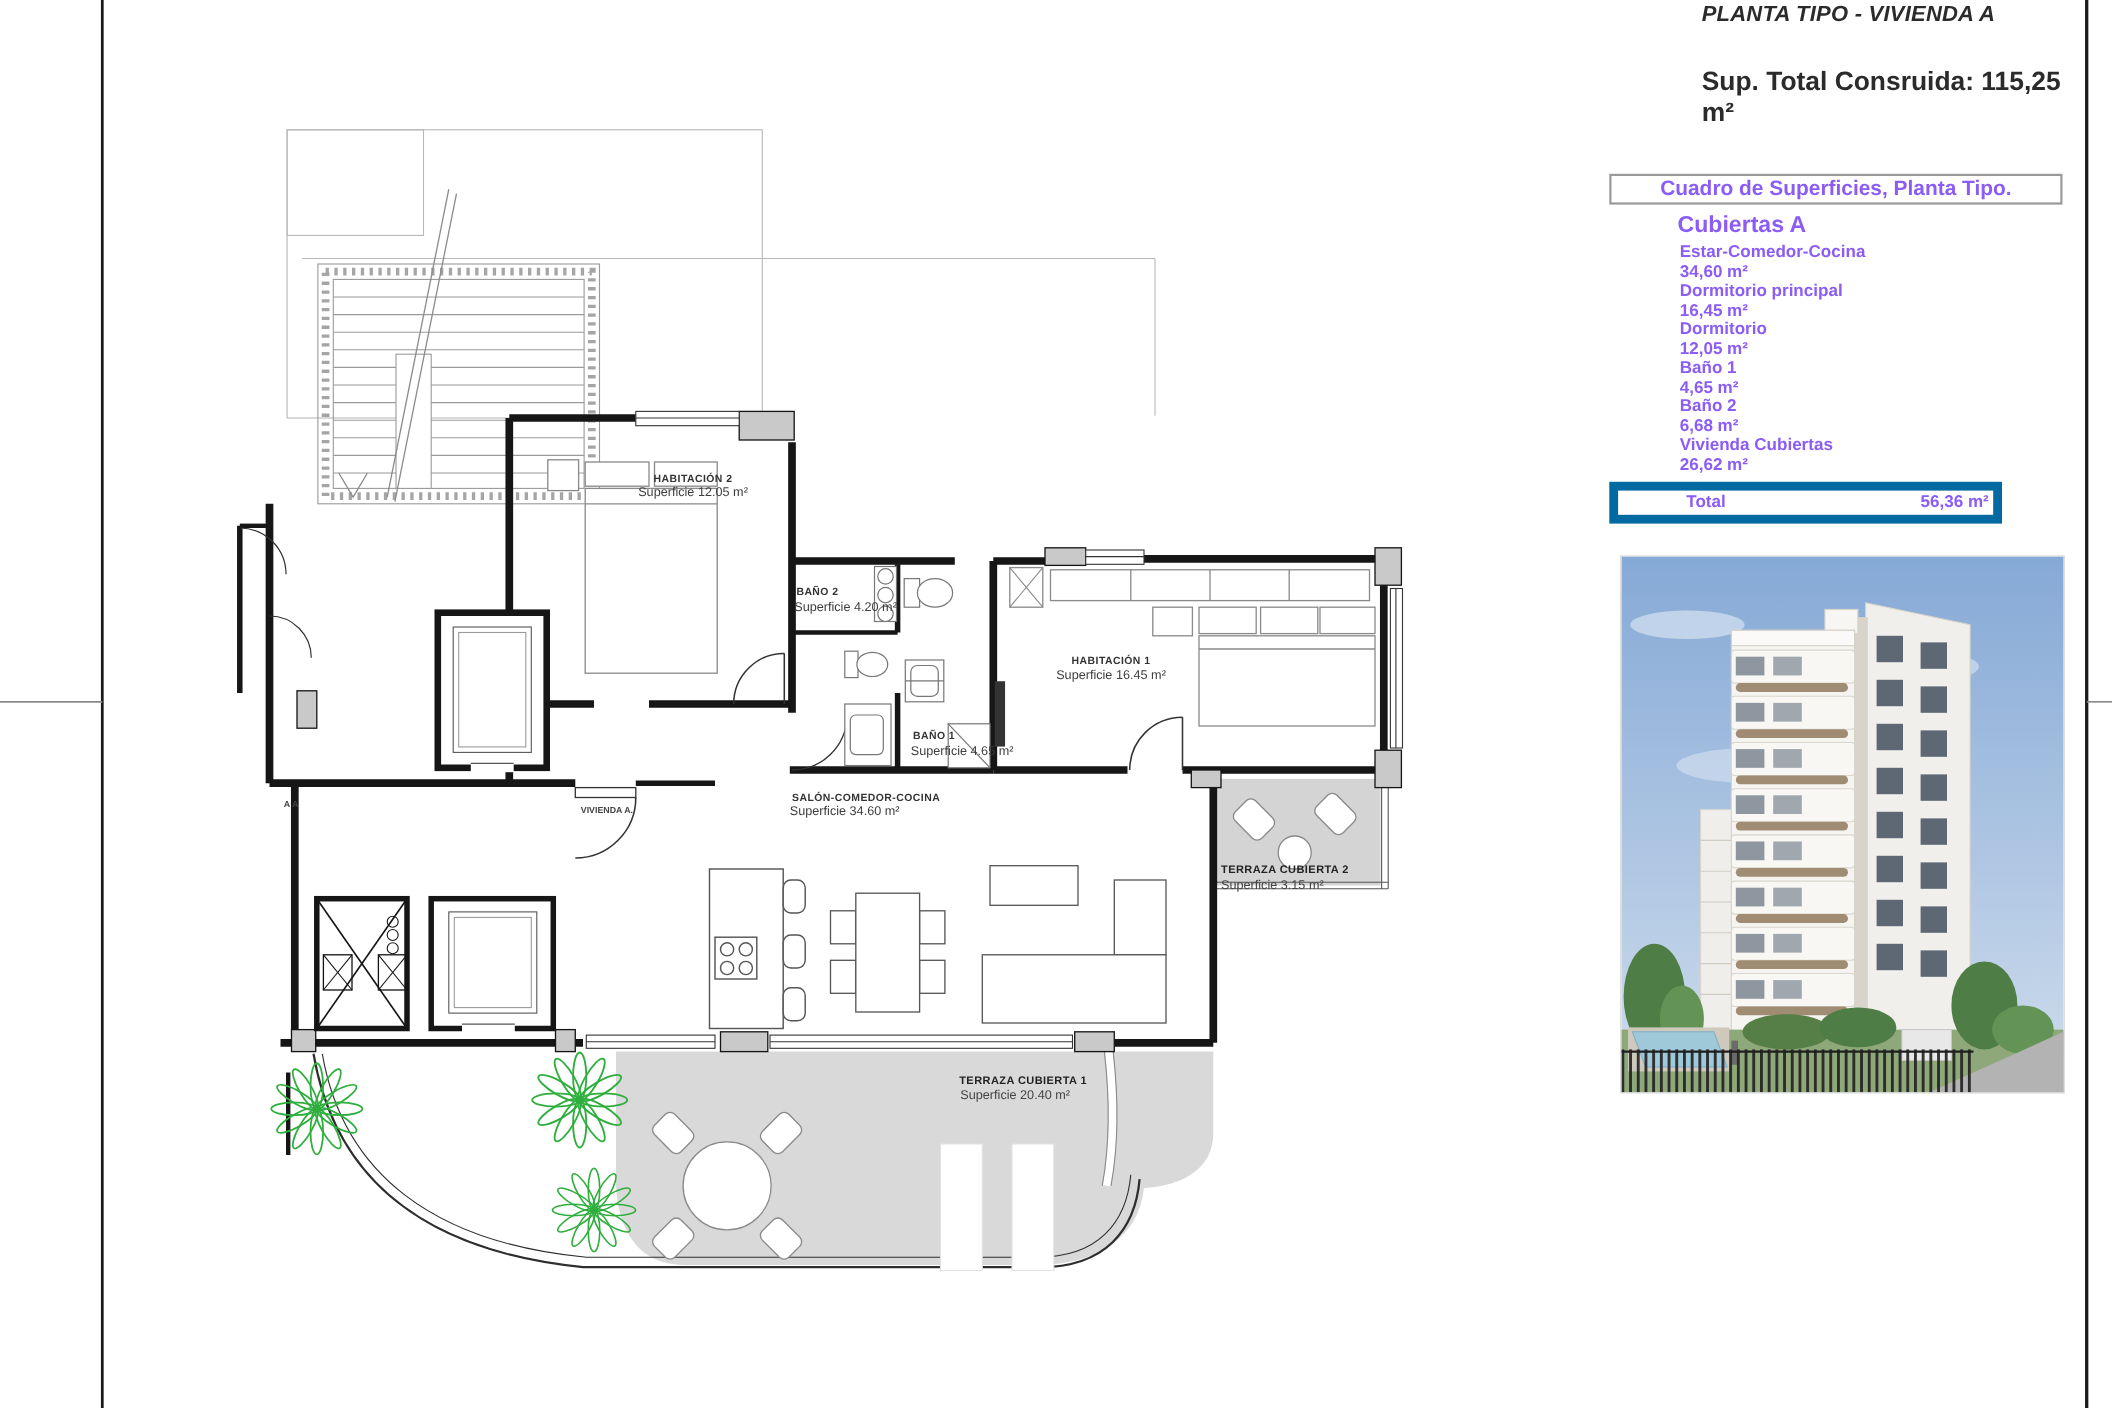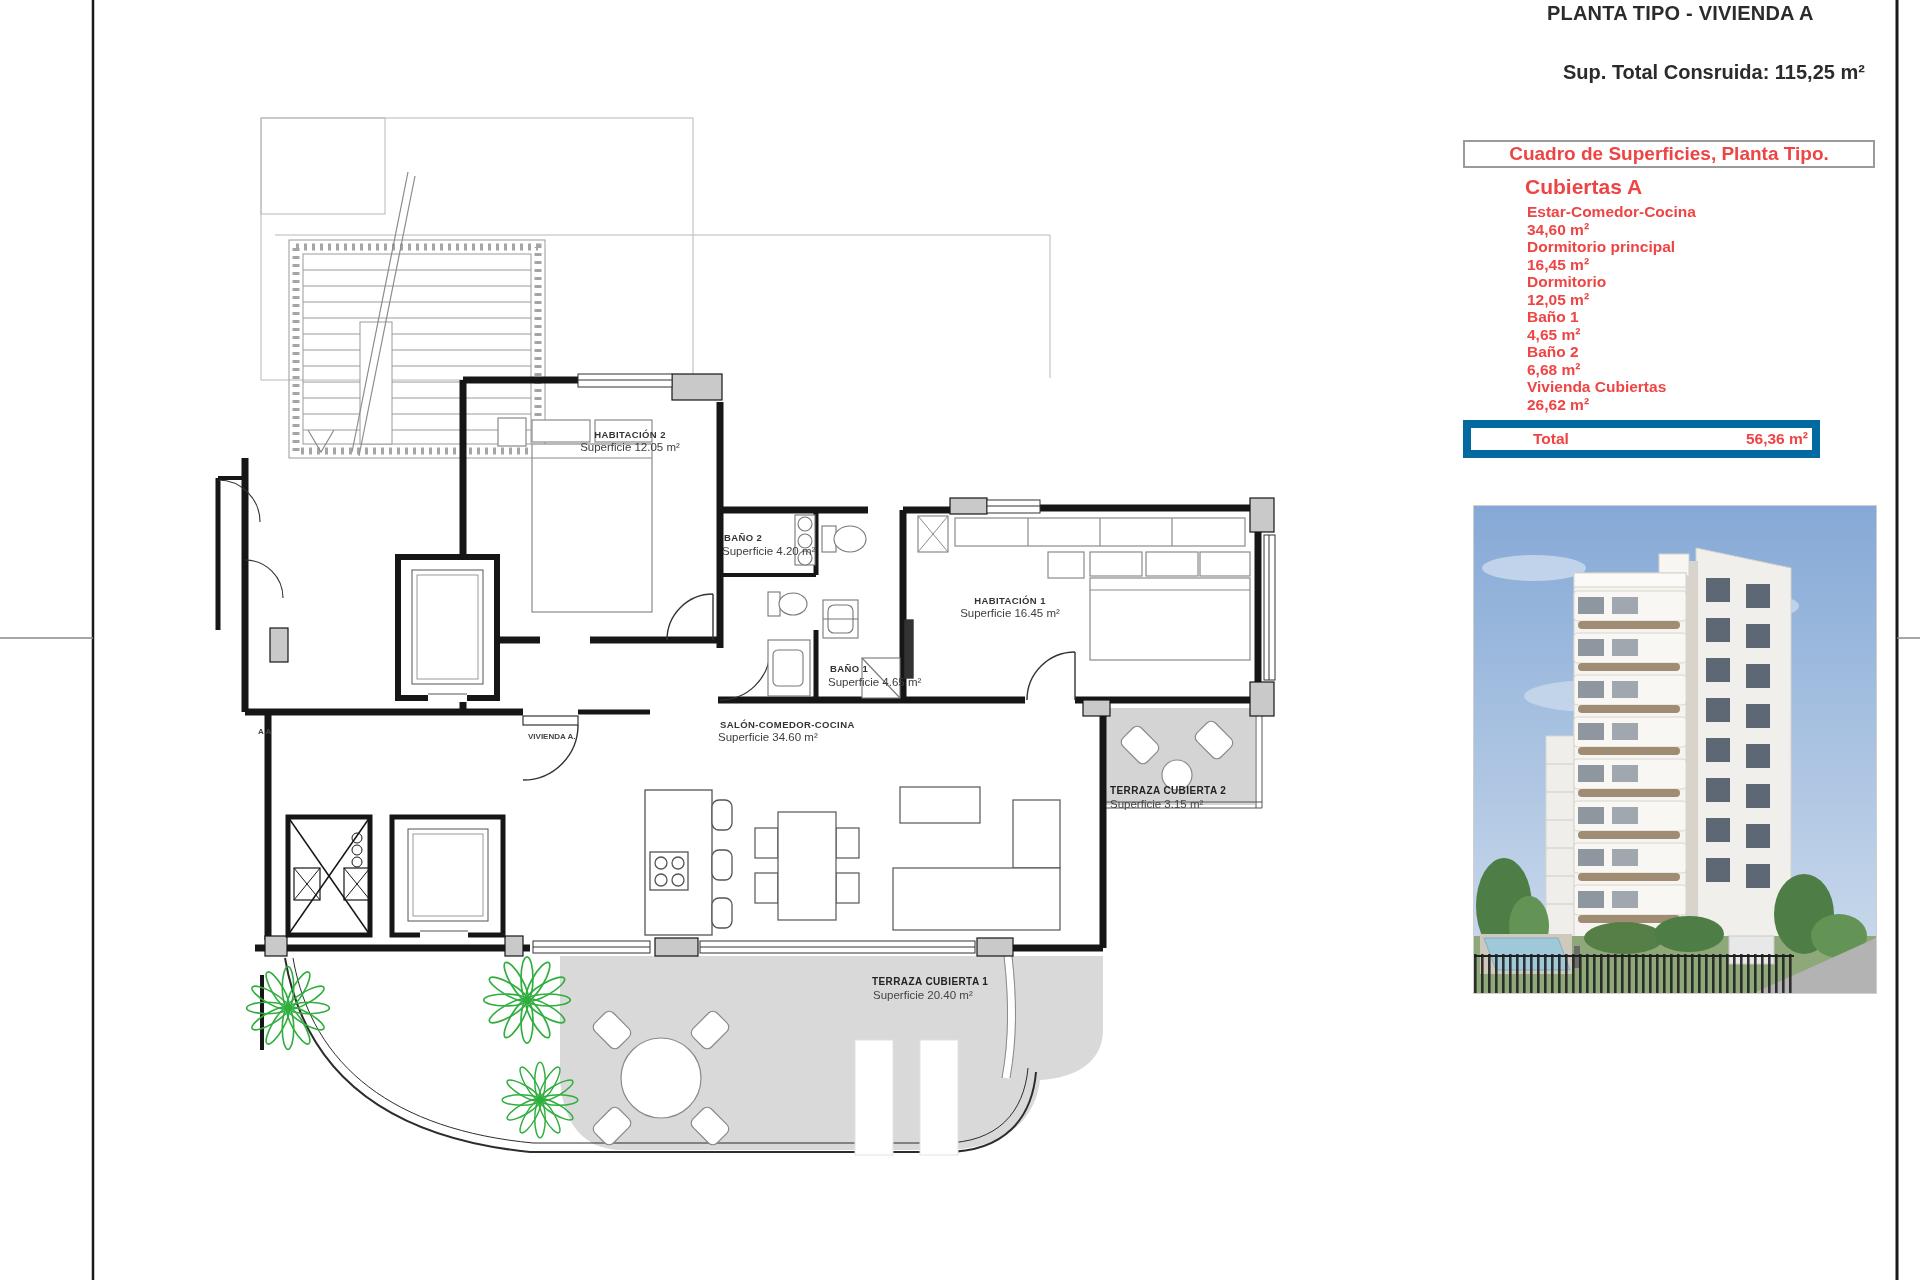--- a/index.html
+++ b/index.html
@@ -1,23 +1,23 @@
 <!DOCTYPE html>
 <html><head>
 <meta charset="utf-8">
 <style>
   html,body{margin:0;padding:0;background:#ffffff;}
   #canvas{position:relative;width:1920px;height:1280px;background:#fff;overflow:hidden;
           font-family:"Liberation Sans", sans-serif;}
   
   #titleblock{position:absolute;left:1547px;top:0;width:360px;color:#2b2b2b;}
-  #titleblock .t1{font-size:20px;font-weight:bold;letter-spacing:.2px;margin-top:2px;}
-  #titleblock .t2{font-size:20px;font-weight:bold;margin-top:36px;margin-left:16px;}
+  #titleblock .t1{font-size:20px;font-weight:bold;letter-spacing:.2px;margin-top:2px;font-style:italic;}
+  #titleblock .t2{font-size:24px;font-weight:bold;margin-top:36px;}
   
-  #surftable{position:absolute;left:1463px;top:140px;width:412px;color:#ef4444;}
+  #surftable{position:absolute;left:1463px;top:158px;width:412px;color:#8b5cf6;}
   #surftable .hdrbox{border:2px solid #9a9a9a;height:24px;display:flex;align-items:center;
       justify-content:center;font-size:19px;font-weight:bold;}
   #surftable .unit{margin:7px 0 4px 62px;font-size:21px;font-weight:bold;}
   .srow{display:flex;justify-content:space-between;margin-left:64px;width:288px;
         font-size:15.5px;font-weight:bold;line-height:17.5px;flex-direction:column;}
   #totalbox{margin-top:7px;width:341px;border:8px solid #0369a1;display:flex;
       justify-content:space-between;align-items:center;height:22px;font-size:15.5px;font-weight:bold;}
   #totalbox .tl{padding-left:62px;}
   #totalbox .tv{padding-right:4px;}
   

